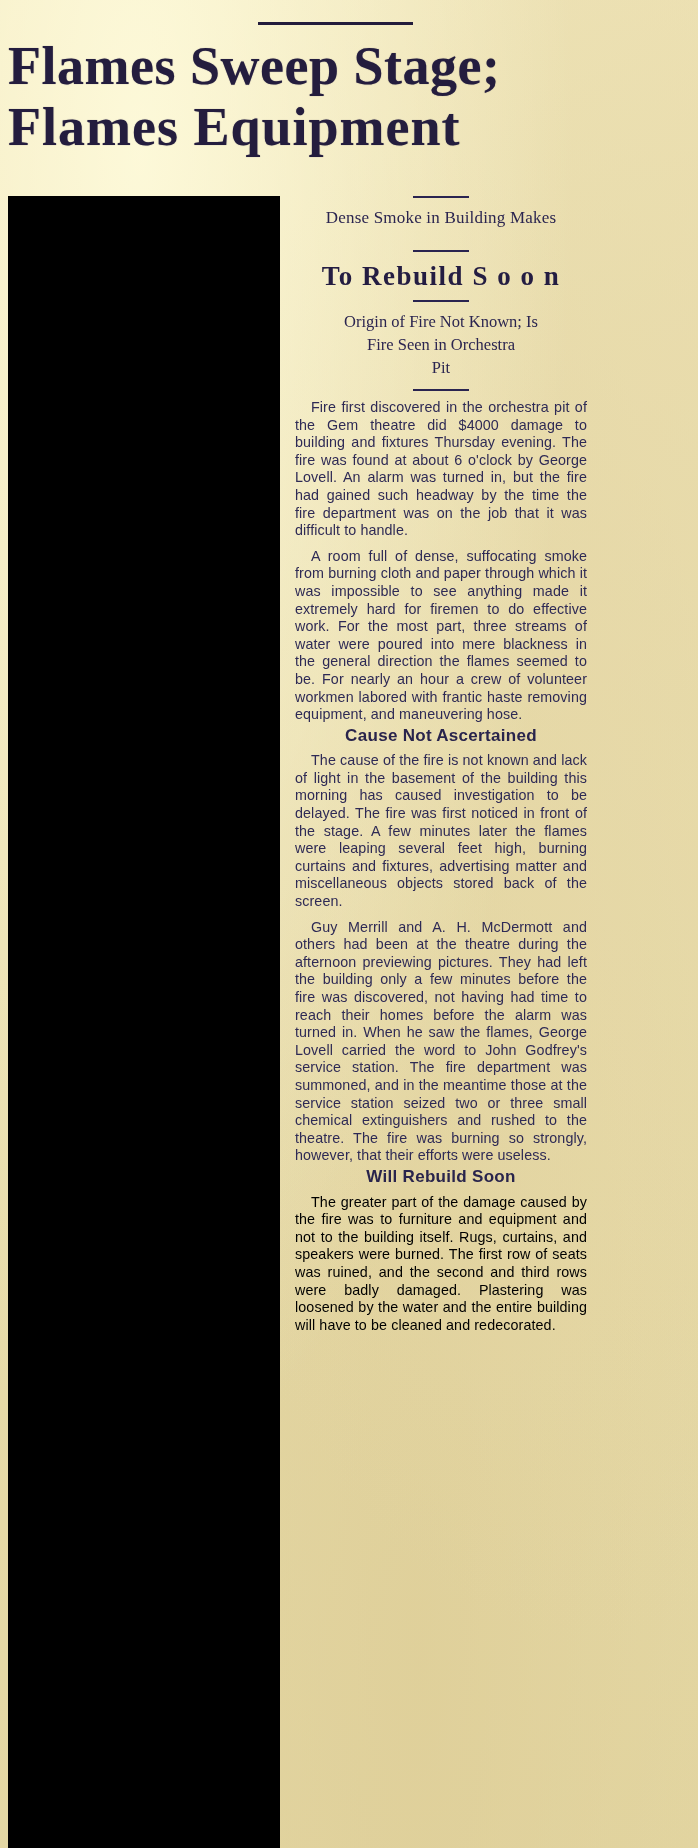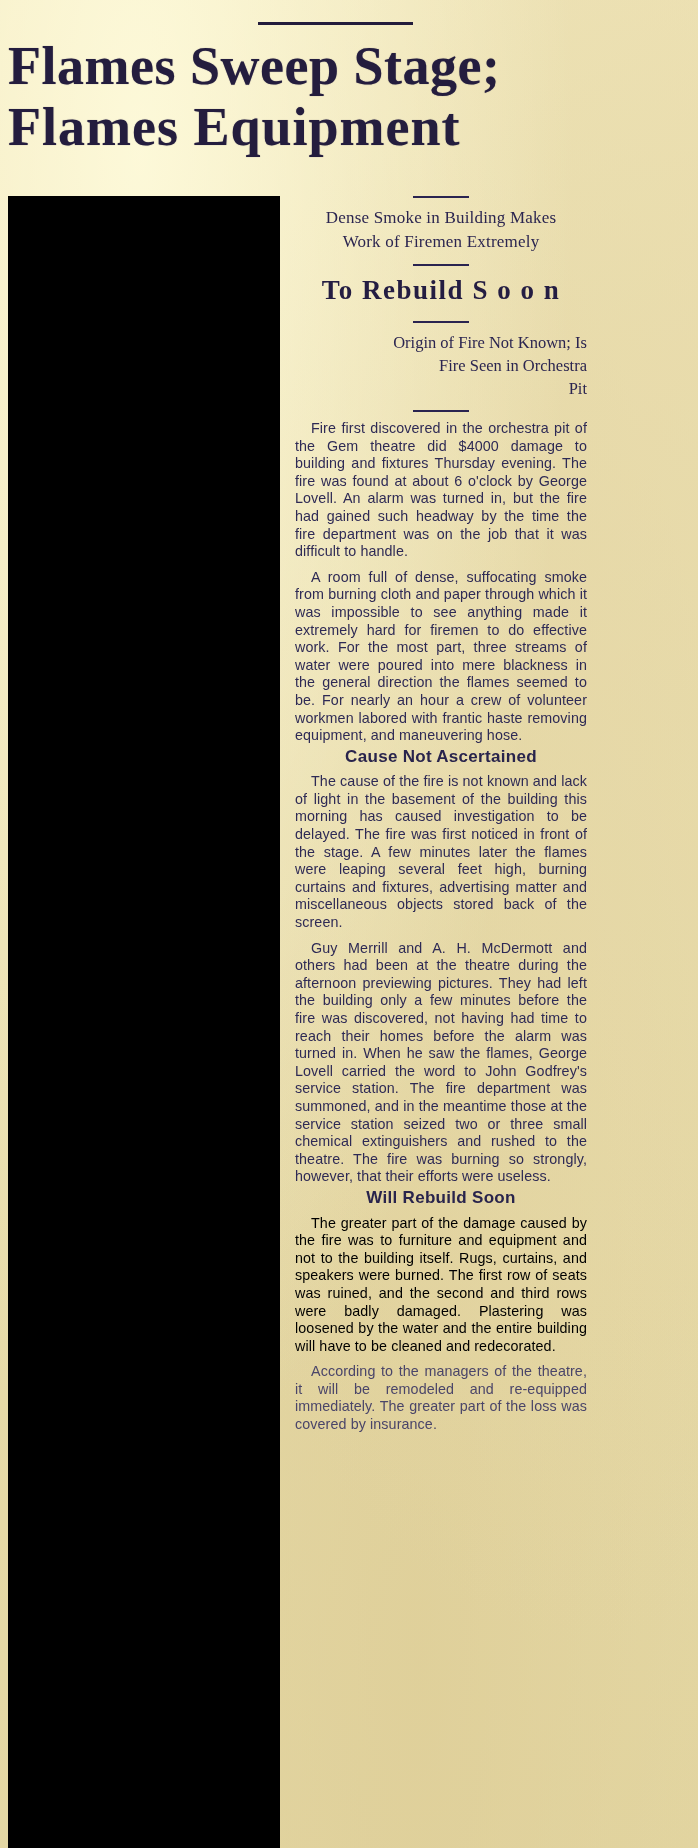--- a/index.html
+++ b/index.html
@@ -91,35 +91,35 @@
     height: 2px;
     background: #2a2450;
     margin: 0 auto 8px auto;
   }
   .deck {
     text-align: center;
     font-size: 17px;
     line-height: 24px;
     font-family: "Liberation Serif", serif;
     color: #2b2550;
-    margin-bottom: 10px;
+    margin-bottom: 20px;
     letter-spacing: 0.2px;
   }
   .subhead-big {
     text-align: center;
     font-size: 27px;
     line-height: 32px;
     font-family: "Liberation Serif", serif;
     font-weight: bold;
     color: #241d42;
     letter-spacing: 1.5px;
-    margin: 8px 0 15px 0;
+    margin: 8px 0 8px 0;
   }
   .deck2 {
-    text-align: right;
+    text-align: center;
     font-size: 16.5px;
     line-height: 23px;
     color: #2b2550;
     margin-bottom: 10px;
   }
   .body-text {
     font-family: "Liberation Sans", sans-serif;
     font-size: 14.3px;
     line-height: 17.6px;
     text-align: justify;
@@ -157,21 +157,20 @@
     </div>
   </div>
 
   <div class="dark-column"></div>
 
   <div class="column">
     <div class="col-rule"></div>
 
     <div class="deck">
       <div>Dense Smoke in Building Makes</div>
-      <div>Work of Firemen Extremely</div>
     </div>
 
     <div class="col-rule"></div>
 
     <div class="subhead-big">To Rebuild  S o o n</div>
 
     <div class="col-rule"></div>
 
     <div class="deck2">
       <div>Origin of Fire Not Known; Is</div>
@@ -182,16 +181,15 @@
     <div class="col-rule"></div>
 
     <div class="body-text">
       <p>Fire first discovered in the orchestra pit of the Gem theatre did $4000 damage to building and fixtures Thursday evening. The fire was found at about 6 o'clock by George Lovell. An alarm was turned in, but the fire had gained such headway by the time the fire department was on the job that it was difficult to handle.</p>
       <p>A room full of dense, suffocating smoke from burning cloth and paper through which it was impossible to see anything made it extremely hard for firemen to do effective work. For the most part, three streams of water were poured into mere blackness in the general direction the flames seemed to be. For nearly an hour a crew of volunteer workmen labored with frantic haste removing equipment, and maneuvering hose.</p>
       <div class="crosshead">Cause Not Ascertained</div>
       <p>The cause of the fire is not known and lack of light in the basement of the building this morning has caused investigation to be delayed. The fire was first noticed in front of the stage. A few minutes later the flames were leaping several feet high, burning curtains and fixtures, advertising matter and miscellaneous objects stored back of the screen.</p>
       <p>Guy Merrill and A. H. McDermott and others had been at the theatre during the afternoon previewing pictures. They had left the building only a few minutes before the fire was discovered, not having had time to reach their homes before the alarm was turned in. When he saw the flames, George Lovell carried the word to John Godfrey's service station. The fire department was summoned, and in the meantime those at the service station seized two or three small chemical extinguishers and rushed to the theatre. The fire was burning so strongly, however, that their efforts were useless.</p>
       <div class="crosshead">Will Rebuild Soon</div>
       <p class="fade-low">The greater part of the damage caused by the fire was to furniture and equipment and not to the building itself. Rugs, curtains, and speakers were burned. The first row of seats was ruined, and the second and third rows were badly damaged. Plastering was loosened by the water and the entire building will have to be cleaned and redecorated.</p>
-      <p class="fade-lower">According to the managers of the theatre, it will be remodeled and re-equipped immediately. The greater part of the loss was covered by insurance.</p>
     </div>
   </div>
 </div>
 
 </body></html>

